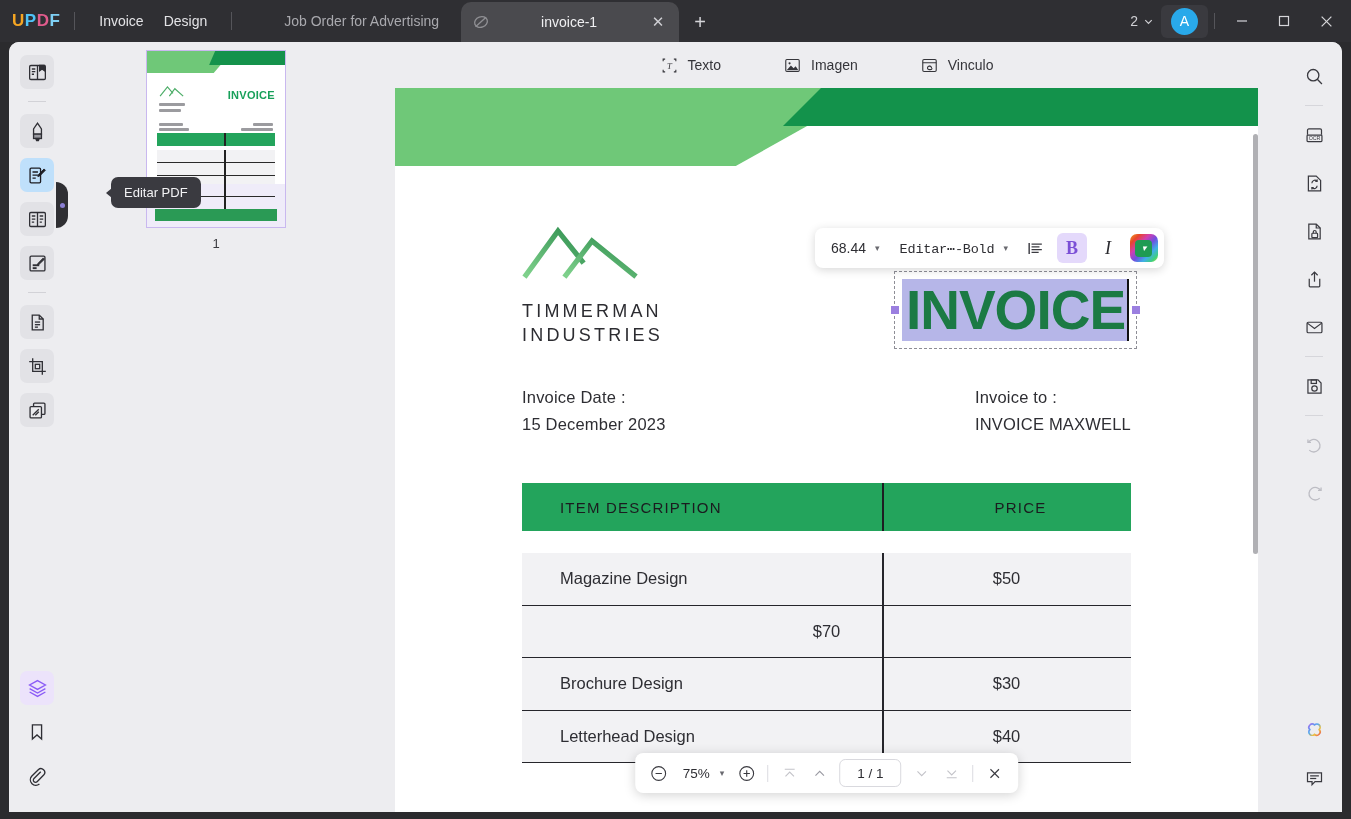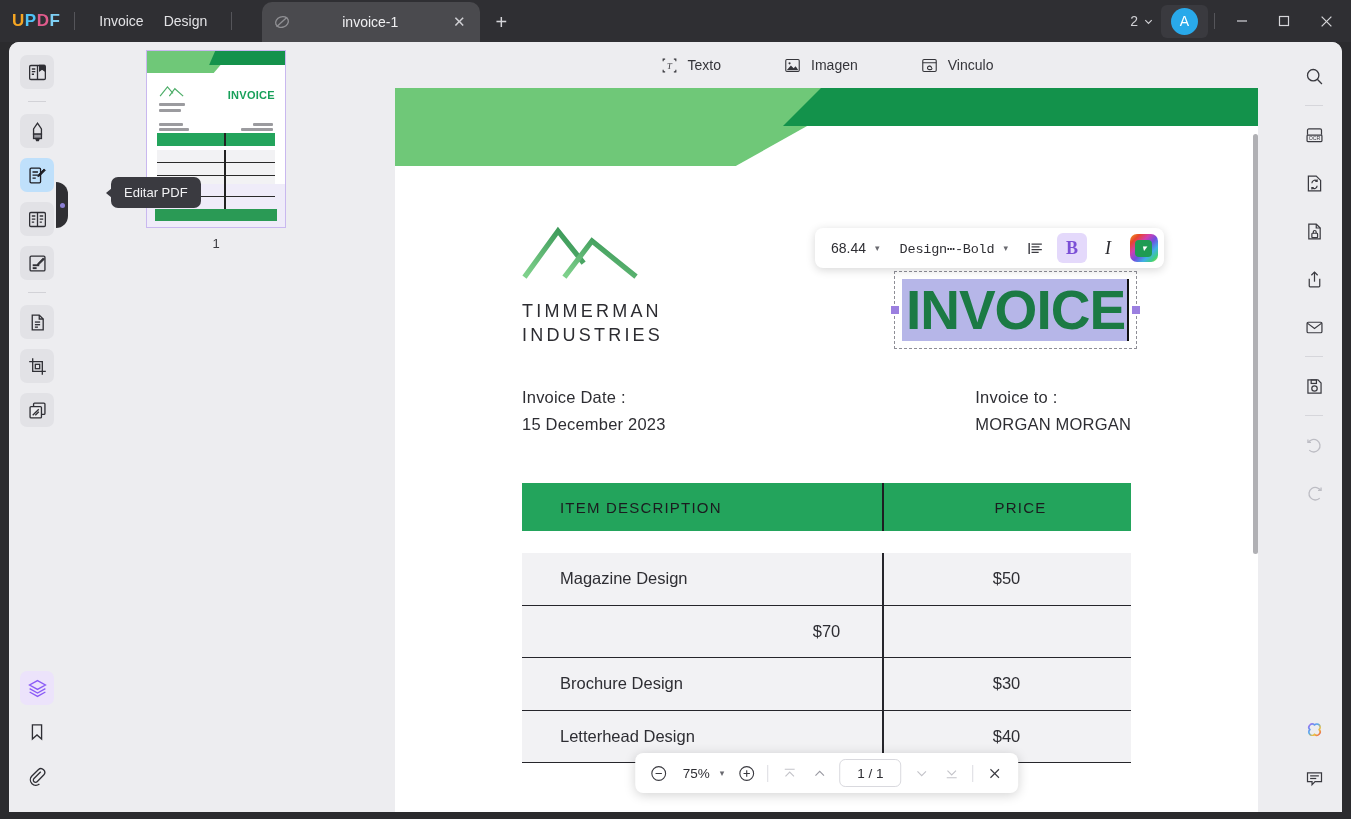--- a/index.html
+++ b/index.html
@@ -264,20 +264,23 @@
         <span>P</span>
         <span>D</span>
         <span>F</span>
     </div>
     <div class="tb-sep"></div>
     <div class="menu-item">Invoice</div>
     <div class="menu-item">Design</div>
     <div class="tb-sep"></div>
 
     <div class="doc-tabs">
+      <div class="tab inactive">
+        <span class="tab-title">Job Order for Advertising</span>
+      </div>
       <div class="tab active">
         <span class="tab-icon">
           <svg viewBox="0 0 20 20" width="20" height="20" fill="none" stroke="#c9c9cd" stroke-width="1.3">
             <ellipse cx="10" cy="10" rx="6.5" ry="5.2" transform="rotate(-20 10 10)"></ellipse>
             <line x1="4.6" y1="14.8" x2="15" y2="5.2"></line>
           </svg>
         </span>
         <span class="tab-title">invoice-1</span>
         <span class="tab-close">✕</span>
       </div>
@@ -529,21 +532,21 @@
             <div>INDUSTRIES</div>
           </div>
         </div>
 
         <div class="fmt-bar">
           <div class="fmt-field">
             <span class="fmt-size">68.44</span>
             <span class="caret">▾</span>
           </div>
           <div class="fmt-field">
-            <span class="fmt-font">Design⋯-Bold</span>
+            <span class="fmt-font">Editar⋯-Bold</span>
             <span class="caret">▾</span>
           </div>
           <div class="fmt-btn">
             <svg width="19" height="19" viewBox="0 0 24 24" stroke="#3a3a40" stroke-width="1.5">
               <line x1="4" y1="5" x2="4" y2="19" stroke-width="1.8"></line>
               <line x1="7" y1="6.5" x2="20" y2="6.5"></line>
                 <line x1="7" y1="10" x2="17" y2="10"></line>
               <line x1="7" y1="13.5" x2="20" y2="13.5"></line>
                 <line x1="7" y1="17" x2="16" y2="17"></line>
             </svg>
@@ -564,21 +567,21 @@
           <div class="inv-handle r"></div>
         </div>
 
         <div class="meta">
           <div class="left">
             <div class="lbl">Invoice Date :</div>
             <div class="val">15 December 2023</div>
           </div>
           <div class="right">
             <div class="lbl">Invoice to :</div>
-            <div class="val">MORGAN MORGAN</div>
+            <div class="val">INVOICE MAXWELL</div>
           </div>
         </div>
 
         <div class="tbl">
           <div class="tbl-head">
             <div class="c1">ITEM DESCRIPTION</div>
             <div class="divl"></div>
             <div class="c2">PRICE</div>
           </div>
           <div class="tbl-gap"></div>

